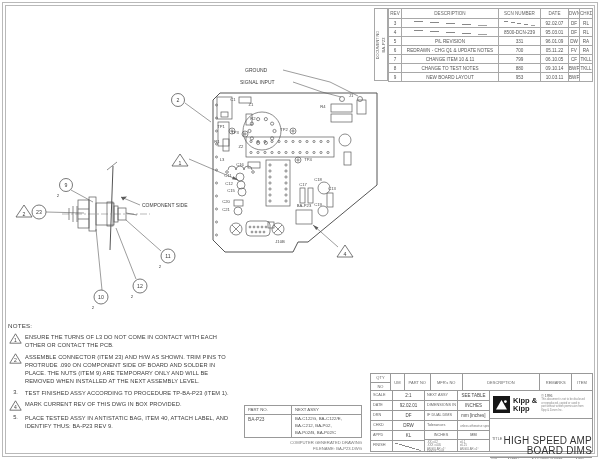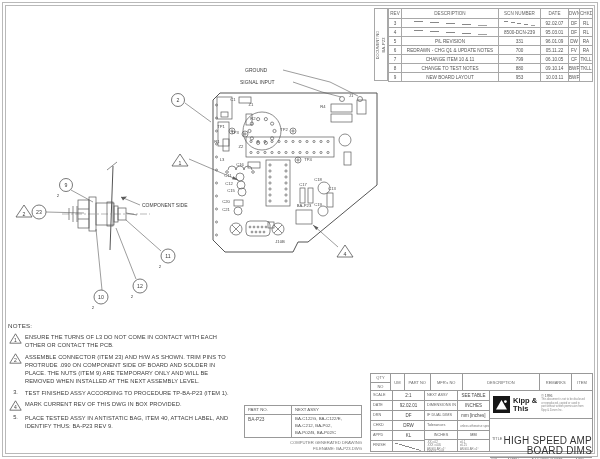--- a/index.html
+++ b/index.html
@@ -544,21 +544,21 @@
 
 <div id="meta-right" class="tb">
   <div id="logo-row">
     <svg width="17" height="17" style="margin:5px 3px 0 3px">
       <rect x="0" y="0" width="17" height="17" fill="#161616"></rect>
       <path d="M3,13.5 L8.5,4 L14,13.5 Z" fill="#fff"></path>
       <circle cx="12.4" cy="5.6" r="1.4" fill="#fff"></circle>
     </svg>
     <div id="kz-name">
       <div>Kipp &amp;</div>
-      <div>This</div>
+      <div>Kipp</div>
     </div>
     <div id="kz-fine">
       <div id="kz-c">© 1996</div>
       <div id="kz-p">This document is not to be disclosed or reproduced, copied or used in part without written permission from Kipp &amp; Zonen Inc.</div>
     </div>
   </div>
   <div id="title-row">
     <div id="title-label">TITLE</div>
     <div id="title-lines">
       <div>HIGH SPEED AMP</div>

